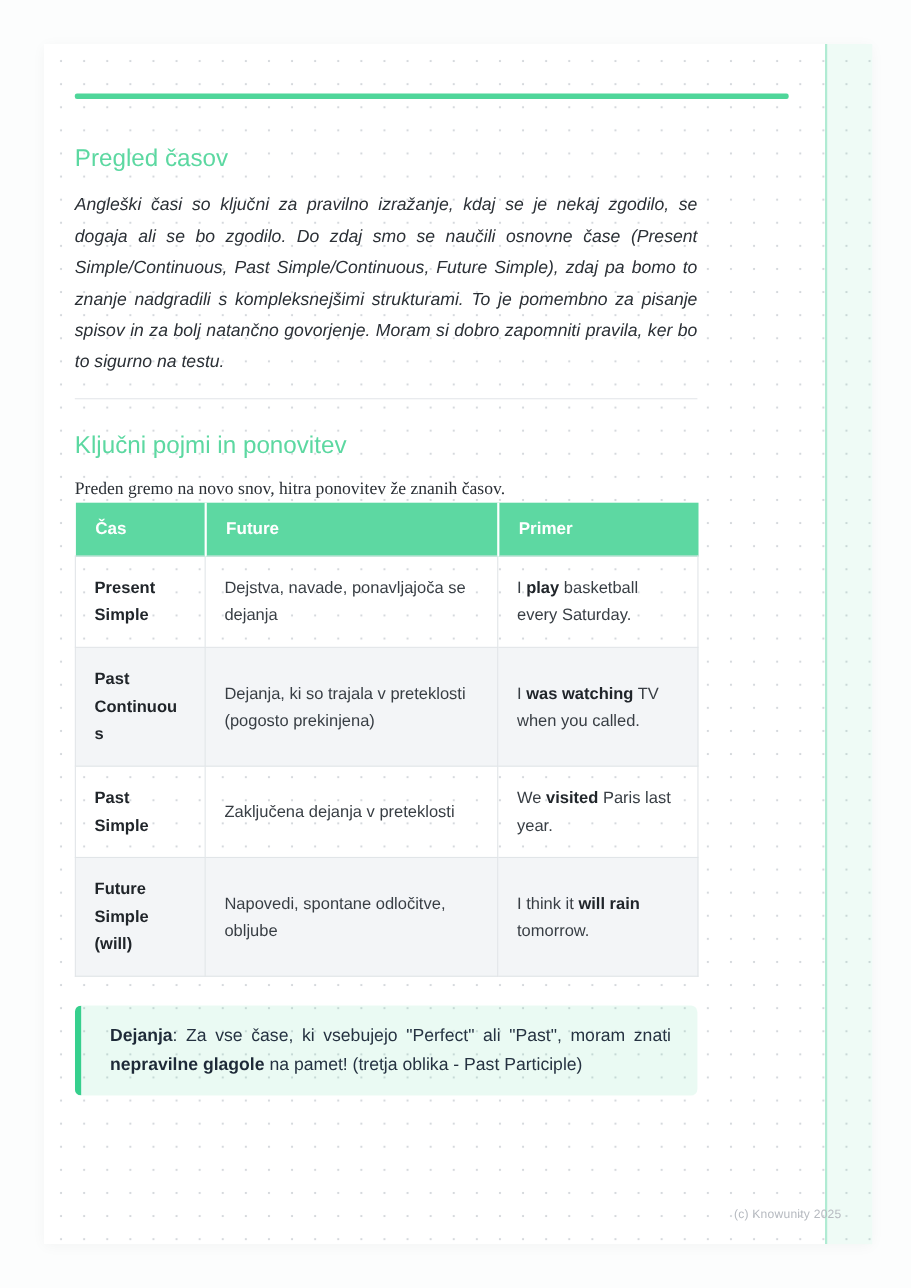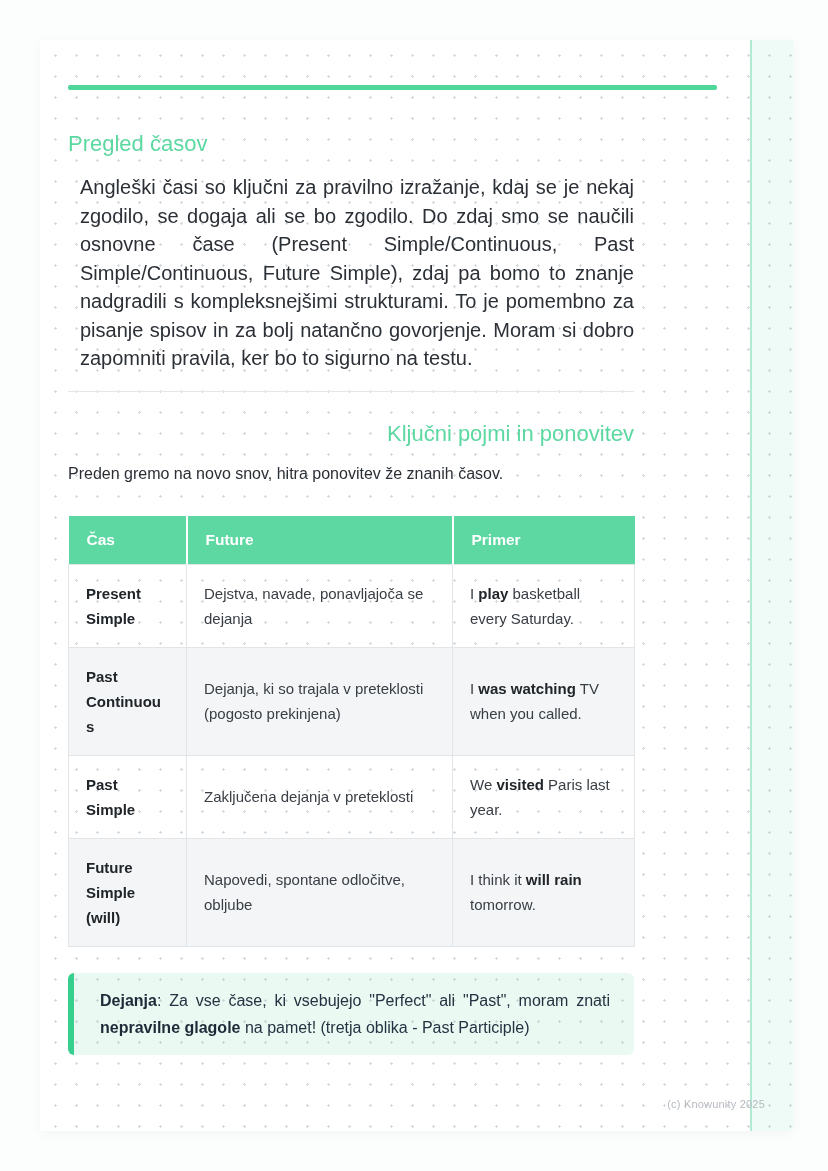--- a/index.html
+++ b/index.html
@@ -47,44 +47,45 @@
     border-radius: 2px;
     margin-top: 19px;
   }
   .section-heading {
     margin: 40px 0 0 0;
     font-size: 22px;
     line-height: 28px;
     font-weight: normal;
     color: #5cd8a1;
   }
-  .section-heading.second { margin-top: 28px; text-align: right; }
+  .section-heading.second { margin-top: 28px; }
   .body-text {
-    margin: 15px 0 0 12px;
-    font-size: 20px;
+    margin: 15px 0 0 0;
+    font-size: 16px;
     line-height: 28.5px;
     color: #2b3036;
     text-align: justify;
+    font-style: italic;
   }
   .intro-text {
     margin: 14px 0 0 0;
     font-size: 16px;
     line-height: 24px;
     color: #2b3036;
+    font-family: Liberation Serif, serif;
   }
   .divider {
     height: 1px;
     background: #e4e7ea;
     margin-top: 18px;
   }
   table.tense-table {
     border-collapse: collapse;
     table-layout: fixed;
     width: 566px;
-    margin-top: 30px;
     font-size: 15px;
   }
   .tense-table col.c1 { width: 118px; }
   .tense-table col.c2 { width: 266px; }
   .tense-table col.c3 { width: 182px; }
   .tense-table thead th {
     background: #5dd8a2;
     color: #ffffff;
     font-weight: bold;
     font-size: 15.5px;

